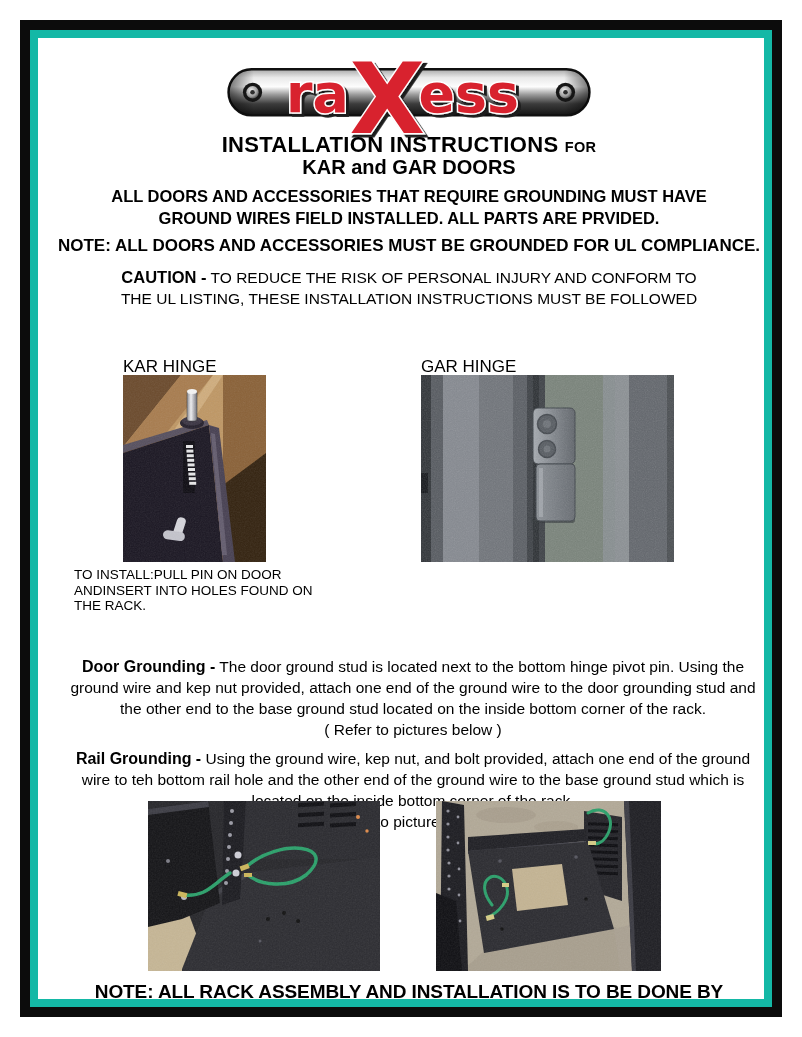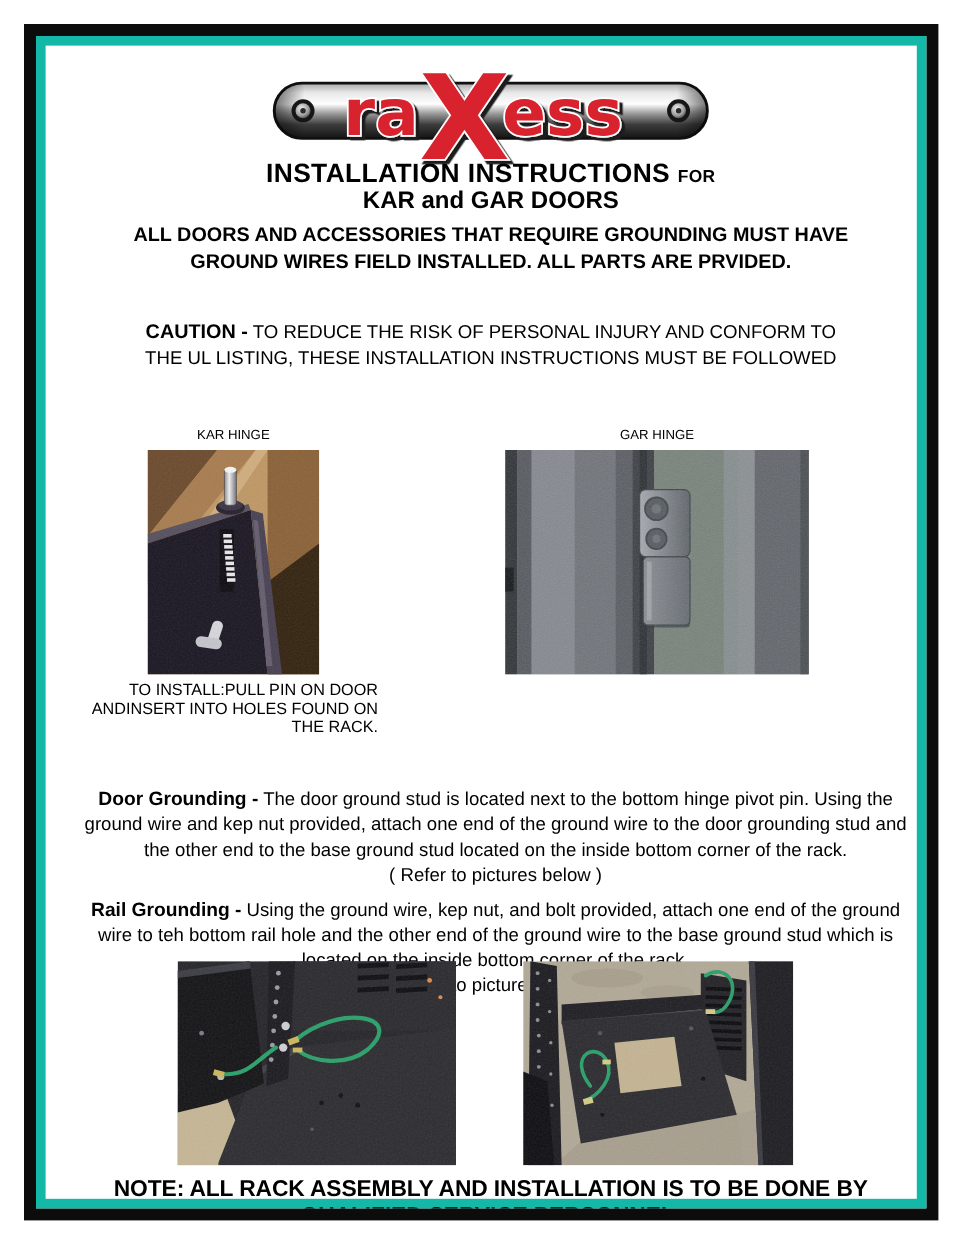--- a/index.html
+++ b/index.html
@@ -15,27 +15,27 @@
   .content{position:absolute;left:8px;top:8px;width:726px;height:961px;overflow:hidden;}
   .abs{position:absolute;}
   .logo-wrap{top:6px;left:0;width:726px;text-align:center;}
   .title1{top:86px;left:0;width:726px;text-align:center;font-size:22px;font-weight:bold;letter-spacing:.3px;}
   .title1 .for{font-size:14.5px;margin-top:12px;}
   .title2{top:110px;left:0;width:726px;text-align:center;font-size:20px;font-weight:bold;}
   .para-strong{top:139px;left:38px;width:650px;font-size:16.5px;font-weight:bold;line-height:22px;text-align:center;}
   .ul-note{top:190px;left:0;width:726px;text-align:center;font-size:17px;font-weight:bold;}
   .caution{top:221px;left:63px;width:600px;text-align:center;font-size:15.5px;line-height:21px;}
   .caution b{font-size:16.5px;}
-  .hinge-label{top:311px;text-align:center;font-size:11px;}
+  .hinge-label{top:311px;text-align:left;font-size:17px;}
   .hinge-label.kar{left:77px;width:143px;}
   .hinge-label.gar{left:375px;width:253px;}
   .photo{display:block;}
   .kar-photo{top:329px;left:77px;}
   .gar-photo{top:329px;left:375px;}
-  .cap{font-size:13.5px;line-height:15.5px;text-align:right;}
+  .cap{font-size:13.5px;line-height:15.5px;text-align:left;}
   .cap.kar{top:521px;left:28px;width:241px;}
   .cap.gar{top:521px;left:292px;width:430px;}
   .para{left:14px;width:706px;font-size:15.5px;line-height:21px;text-align:center;margin-top:29px;}
   .para b{font-size:16px;}
   .para.door{top:581px;}
   .para.rail{top:673px;}
   .photo-left{top:755px;left:102px;}
   .photo-right{top:755px;left:390px;}
   .footer-note{top:935px;left:0;width:726px;text-align:center;font-weight:bold;font-size:19px;letter-spacing:-0.1px;}
 </style>
@@ -88,20 +88,21 @@
         </svg>
       </div>
 
       <div class="abs title1">
         <span>INSTALLATION INSTRUCTIONS</span>
         <span class="for">FOR</span>
       </div>
       <div class="abs title2">KAR and GAR DOORS</div>
 
       <div class="abs para-strong">ALL DOORS AND ACCESSORIES THAT REQUIRE GROUNDING MUST HAVE GROUND WIRES FIELD INSTALLED. ALL PARTS ARE PRVIDED.</div>
+      <div class="abs ul-note">NOTE: ALL DOORS AND ACCESSORIES MUST BE GROUNDED FOR UL COMPLIANCE.</div>
       <div class="abs caution">
         <b>CAUTION -</b>
         <span>TO REDUCE THE RISK OF PERSONAL INJURY AND CONFORM TO THE UL LISTING, THESE INSTALLATION INSTRUCTIONS MUST BE FOLLOWED</span>
       </div>
 
       <div class="abs hinge-label kar">KAR HINGE</div>
       <div class="abs hinge-label gar">GAR HINGE</div>
 
       <svg class="abs photo kar-photo" width="143" height="187" viewBox="0 0 143 187">
         <defs>

